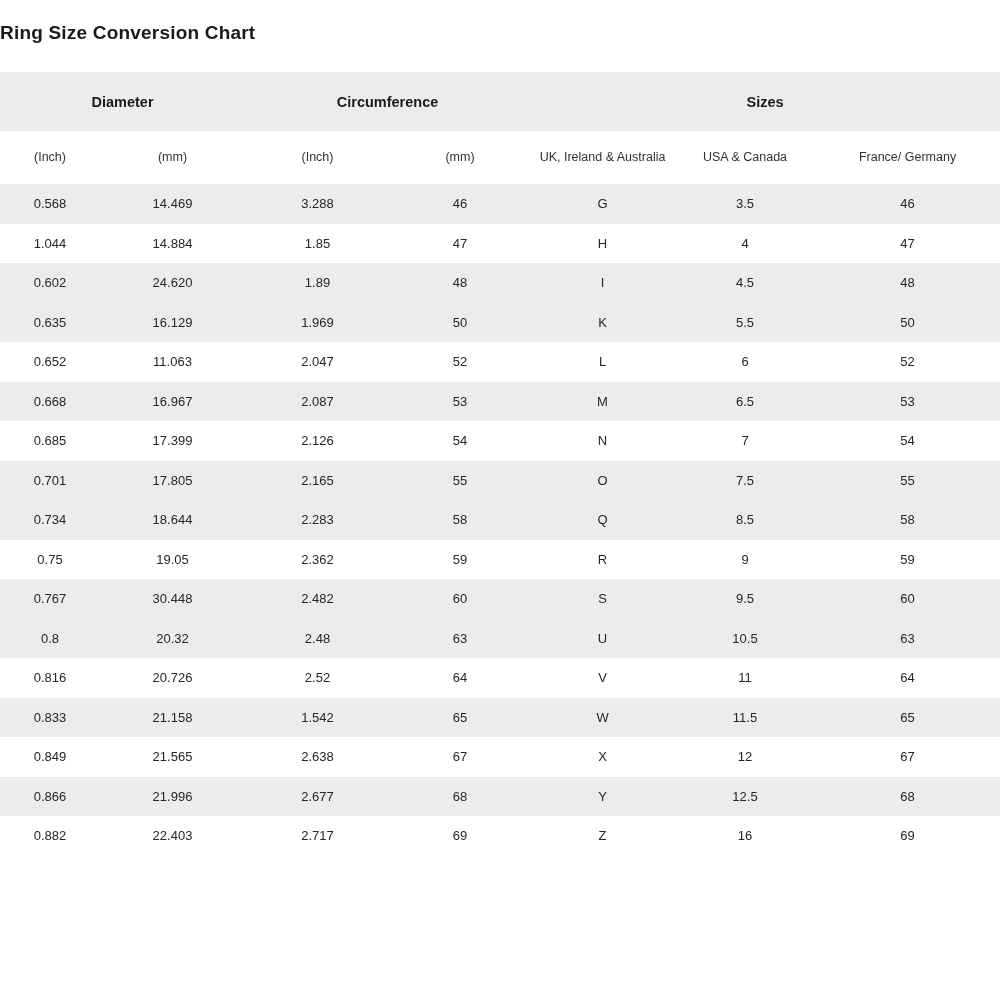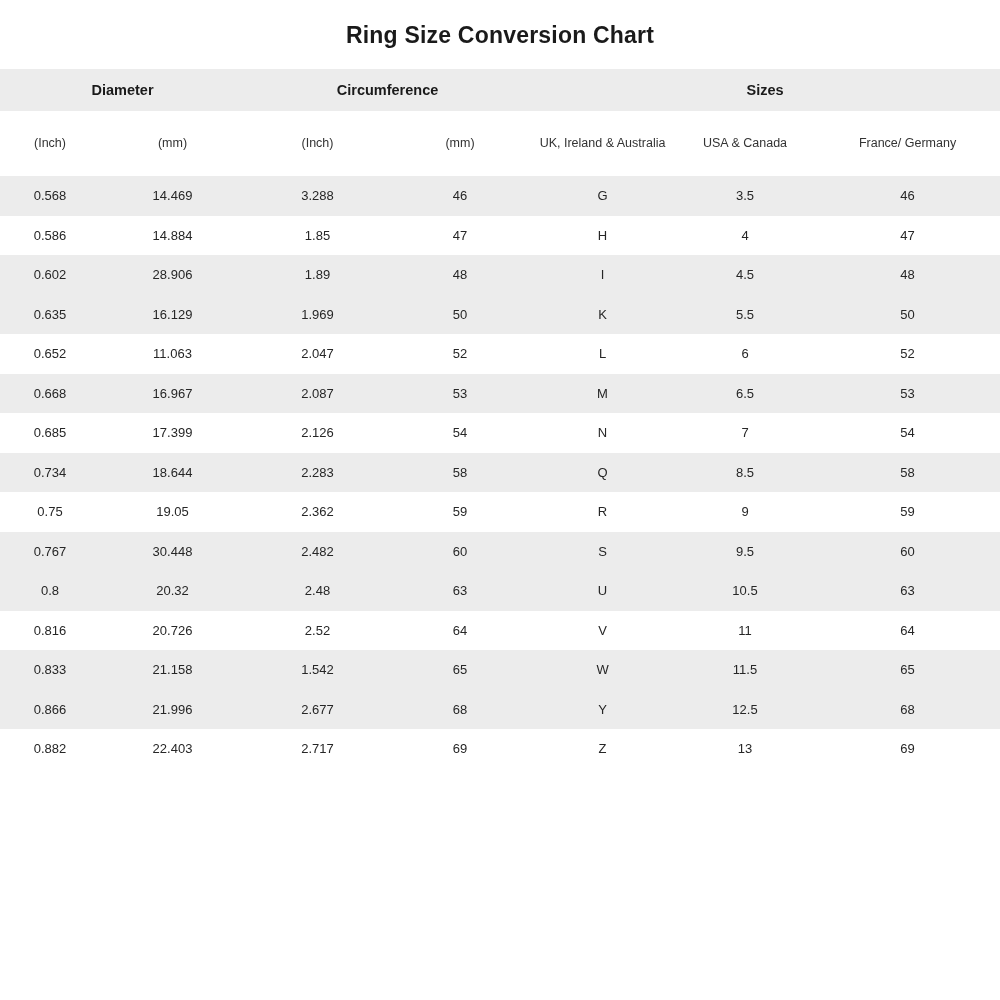--- a/index.html
+++ b/index.html
@@ -11,56 +11,55 @@
     font-family: "Liberation Sans", sans-serif;
     color: #1a1a1a;
   }
   #page {
     width: 1000px;
     min-height: 1000px;
     background: #ffffff;
     position: relative;
   }
   .chart-title {
-    text-align: center;
-    font-size: 23px;
+    font-size: 19px;
     font-weight: bold;
     color: #1a1a1a;
-    padding: 22px 0 20px 0;
+    padding: 22px 0 28px 0;
     letter-spacing: 0.2px;
   }
   table.size-chart {
     width: 1000px;
     border-collapse: collapse;
     table-layout: fixed;
   }
   table.size-chart col.c0 { width: 100px; }
   table.size-chart col.c1 { width: 145px; }
   table.size-chart col.c2 { width: 145px; }
   table.size-chart col.c3 { width: 140px; }
   table.size-chart col.c4 { width: 145px; }
   table.size-chart col.c5 { width: 140px; }
   table.size-chart col.c6 { width: 185px; }
 
   .group-row th {
     background: #ececec;
     font-size: 14.5px;
     font-weight: bold;
     color: #1a1a1a;
-    height: 42px;
+    height: 59px;
     text-align: center;
     border: none;
     padding: 0;
   }
   .sub-row th {
     background: #ffffff;
     font-size: 12.5px;
     font-weight: normal;
     color: #333333;
-    height: 65px;
+    height: 53px;
     text-align: center;
     border: none;
     padding: 0 6px;
     line-height: 1.25;
   }
   tbody tr td {
     height: 39.5px;
     text-align: center;
     font-size: 13px;
     color: #262626;
@@ -107,31 +106,31 @@
         <tr class="odd">
           <td>0.568</td>
           <td>14.469</td>
           <td>3.288</td>
           <td>46</td>
           <td>G</td>
           <td>3.5</td>
           <td>46</td>
         </tr>
         <tr class="even">
-          <td>0.586</td>
+          <td>1.044</td>
           <td>14.884</td>
           <td>1.85</td>
           <td>47</td>
           <td>H</td>
           <td>4</td>
           <td>47</td>
         </tr>
         <tr class="odd">
           <td>0.602</td>
-          <td>28.906</td>
+          <td>24.620</td>
           <td>1.89</td>
           <td>48</td>
           <td>I</td>
           <td>4.5</td>
           <td>48</td>
         </tr>
         <tr class="odd">
           <td>0.635</td>
           <td>16.129</td>
           <td>1.969</td>
@@ -161,20 +160,29 @@
         <tr class="even">
           <td>0.685</td>
           <td>17.399</td>
           <td>2.126</td>
           <td>54</td>
           <td>N</td>
           <td>7</td>
           <td>54</td>
         </tr>
         <tr class="odd">
+          <td>0.701</td>
+          <td>17.805</td>
+          <td>2.165</td>
+          <td>55</td>
+          <td>O</td>
+          <td>7.5</td>
+          <td>55</td>
+        </tr>
+        <tr class="odd">
           <td>0.734</td>
           <td>18.644</td>
           <td>2.283</td>
           <td>58</td>
           <td>Q</td>
           <td>8.5</td>
           <td>58</td>
         </tr>
         <tr class="even">
           <td>0.75</td>
@@ -214,34 +222,43 @@
         </tr>
         <tr class="odd">
           <td>0.833</td>
           <td>21.158</td>
           <td>1.542</td>
           <td>65</td>
           <td>W</td>
           <td>11.5</td>
           <td>65</td>
         </tr>
+        <tr class="even">
+          <td>0.849</td>
+          <td>21.565</td>
+          <td>2.638</td>
+          <td>67</td>
+          <td>X</td>
+          <td>12</td>
+          <td>67</td>
+        </tr>
         <tr class="odd">
           <td>0.866</td>
           <td>21.996</td>
           <td>2.677</td>
           <td>68</td>
           <td>Y</td>
           <td>12.5</td>
           <td>68</td>
         </tr>
         <tr class="even">
           <td>0.882</td>
           <td>22.403</td>
           <td>2.717</td>
           <td>69</td>
           <td>Z</td>
-          <td>13</td>
+          <td>16</td>
           <td>69</td>
         </tr>
       </tbody>
   </table>
 
 </div>
 
 </body></html>

